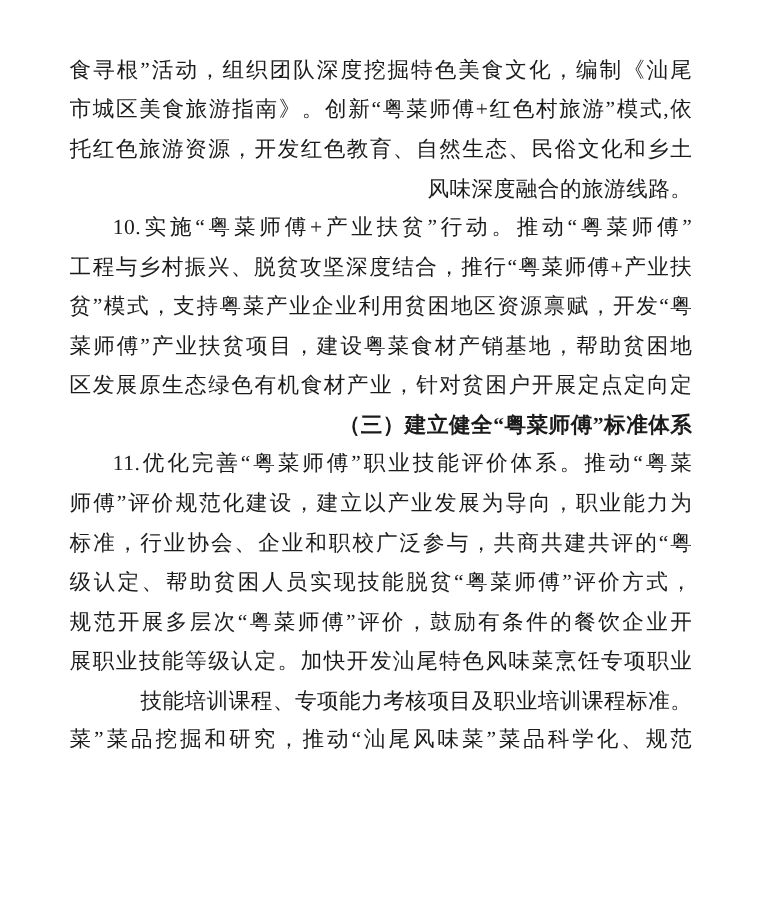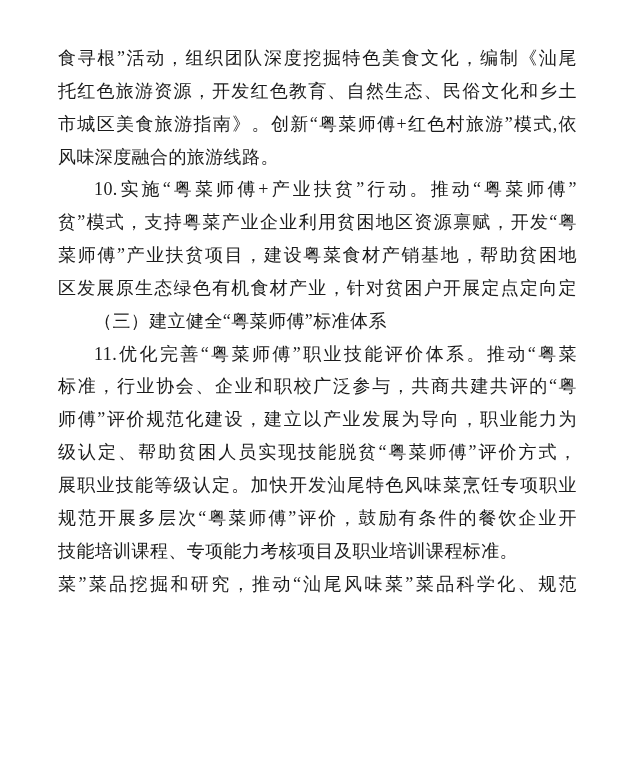--- a/index.html
+++ b/index.html
@@ -28,50 +28,51 @@
     width: 519px;
     color: var(--text-color, #1b1b1b);
   }
   .line {
     font-size: 18px;
     height: 32.85px;
     line-height: 32.85px;
     letter-spacing: 0.4px;
     white-space: normal;
     overflow: hidden;
-    text-align: left;
+    text-align: right;
   }
   .line.just {
     text-align: justify;
     text-align-last: justify;
     text-justify: inter-character;
   }
   .line.indent {
     text-indent: 2em;
   }
   .line.bold {
-    font-weight: 400;
+    font-weight: 700;
   }
 </style>
 </head>
 <body style="--page-bg: #ffffff; --text-color: #1b1b1b;">
 
 <div class="page">
   <div class="doc-body">
       <div class="line just">食寻根”活动，组织团队深度挖掘特色美食文化，编制《汕尾</div>
+      <div class="line just">市城区美食旅游指南》。创新“粤菜师傅+红色村旅游”模式,依</div>
       <div class="line just">托红色旅游资源，开发红色教育、自然生态、民俗文化和乡土</div>
-      <div class="line just">市城区美食旅游指南》。创新“粤菜师傅+红色村旅游”模式,依</div>
       <div class="line">风味深度融合的旅游线路。</div>
       <div class="line just indent">10.实施“粤菜师傅+产业扶贫”行动。推动“粤菜师傅”</div>
+      <div class="line just">工程与乡村振兴、脱贫攻坚深度结合，推行“粤菜师傅+产业扶</div>
       <div class="line just">贫”模式，支持粤菜产业企业利用贫困地区资源禀赋，开发“粤</div>
       <div class="line just">菜师傅”产业扶贫项目，建设粤菜食材产销基地，帮助贫困地</div>
       <div class="line just">区发展原生态绿色有机食材产业，针对贫困户开展定点定向定</div>
       <div class="line bold indent">（三）建立健全“粤菜师傅”标准体系</div>
       <div class="line just indent">11.优化完善“粤菜师傅”职业技能评价体系。推动“粤菜</div>
+      <div class="line just">师傅”评价规范化建设，建立以产业发展为导向，职业能力为</div>
       <div class="line just">标准，行业协会、企业和职校广泛参与，共商共建共评的“粤</div>
-      <div class="line just">师傅”评价规范化建设，建立以产业发展为导向，职业能力为</div>
       <div class="line just">级认定、帮助贫困人员实现技能脱贫“粤菜师傅”评价方式，</div>
+      <div class="line just">规范开展多层次“粤菜师傅”评价，鼓励有条件的餐饮企业开</div>
       <div class="line just">展职业技能等级认定。加快开发汕尾特色风味菜烹饪专项职业</div>
-      <div class="line just">规范开展多层次“粤菜师傅”评价，鼓励有条件的餐饮企业开</div>
       <div class="line">技能培训课程、专项能力考核项目及职业培训课程标准。</div>
       <div class="line just">菜”菜品挖掘和研究，推动“汕尾风味菜”菜品科学化、规范</div>
     </div>
 </div>
 
 </body></html>

